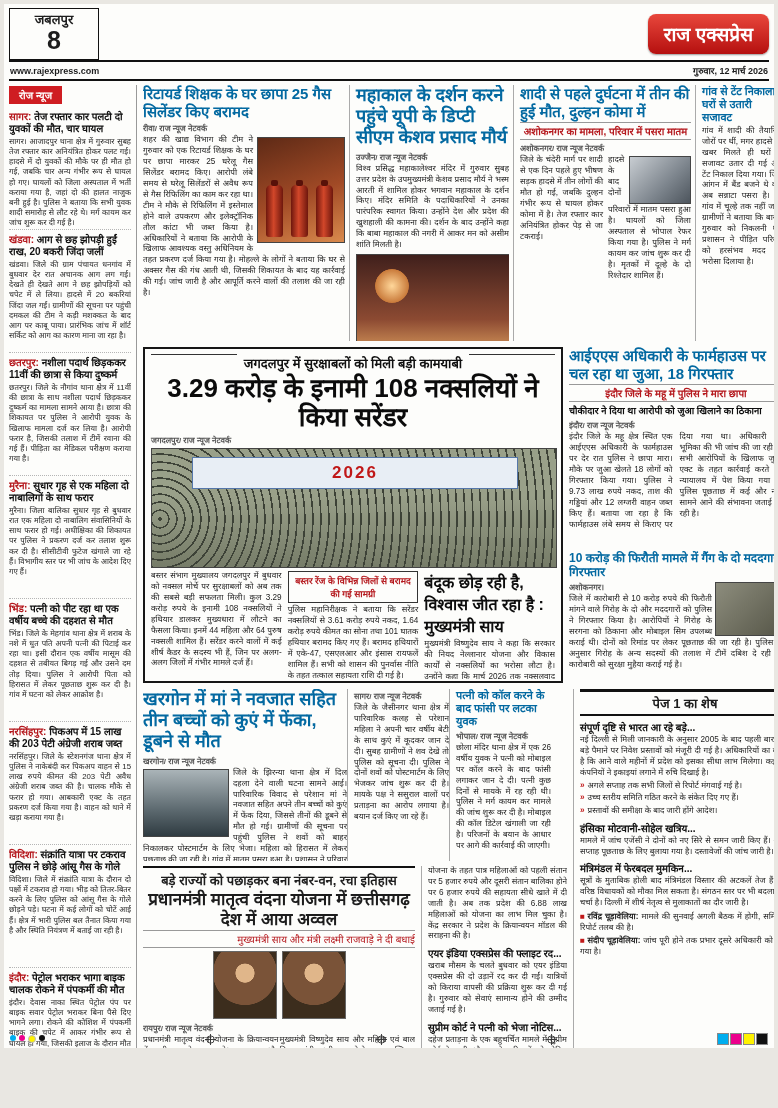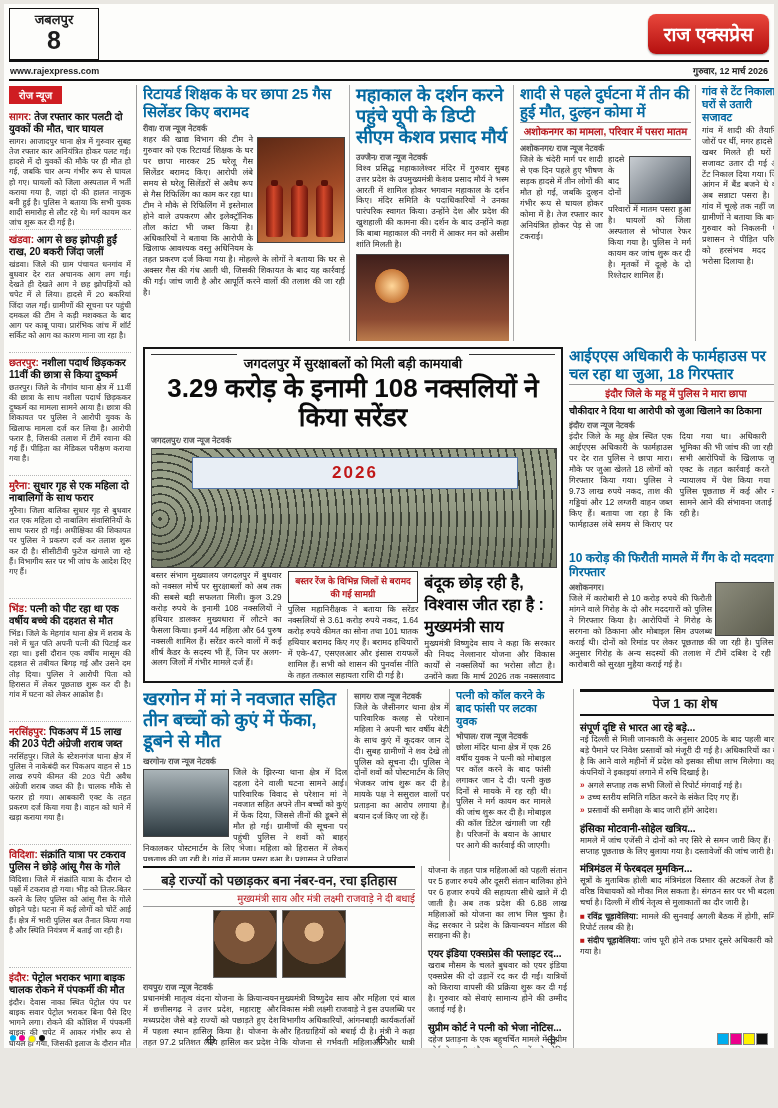--- a/index.html
+++ b/index.html
@@ -241,20 +241,21 @@
             <article class="clip vline">
               <h2 class="hd hd11">पत्नी को कॉल करने के बाद फांसी पर लटका युवक</h2>
               <div class="byline">भोपाल/ राज न्यूज नेटवर्क</div>
               <p class="bt">छोला मंदिर थाना क्षेत्र में एक 26 वर्षीय युवक ने पत्नी को मोबाइल पर कॉल करने के बाद फांसी लगाकर जान दे दी। पत्नी कुछ दिनों से मायके में रह रही थी। पुलिस ने मर्ग कायम कर मामले की जांच शुरू कर दी है। मोबाइल की कॉल डिटेल खंगाली जा रही है। परिजनों के बयान के आधार पर आगे की कार्रवाई की जाएगी।</p>
             </article>
           </div>
 
           <div class="lowB">
             <article class="clip" style="width:272px;border-top:2px solid #111;padding-top:3px">
               <div class="pm-kicker">बड़े राज्यों को पछाड़कर बना नंबर-वन, रचा इतिहास</div>
+              <h2 class="pm-hd">प्रधानमंत्री मातृत्व वंदना योजना में छत्तीसगढ़ देश में आया अव्वल</h2>
               <div class="pm-sub">मुख्यमंत्री साय और मंत्री लक्ष्मी राजवाड़े ने दी बधाई</div>
               <div class="portraits">
                 <div class="portrait"></div>
                 <div class="portrait"></div>
               </div>
               <div class="byline">रायपुर/ राज न्यूज नेटवर्क</div>
               <div style="display:grid;grid-template-columns:1fr 1fr;gap:1px">
                 <p class="bt">प्रधानमंत्री मातृत्व वंदना योजना के क्रियान्वयन में छत्तीसगढ़ ने उत्तर प्रदेश, महाराष्ट्र और मध्यप्रदेश जैसे बड़े राज्यों को पछाड़ते हुए देश में पहला स्थान हासिल किया है। योजना के तहत 97.2 प्रतिशत लक्ष्य हासिल कर प्रदेश ने इतिहास रचा है।</p>
                 <p class="bt">मुख्यमंत्री विष्णुदेव साय और महिला एवं बाल विकास मंत्री लक्ष्मी राजवाड़े ने इस उपलब्धि पर विभागीय अधिकारियों, आंगनबाड़ी कार्यकर्ताओं और हितग्राहियों को बधाई दी है। मंत्री ने कहा कि योजना से गर्भवती महिलाओं और धात्री माताओं को पोषण सहायता मिल रही है।</p>
               </div>

